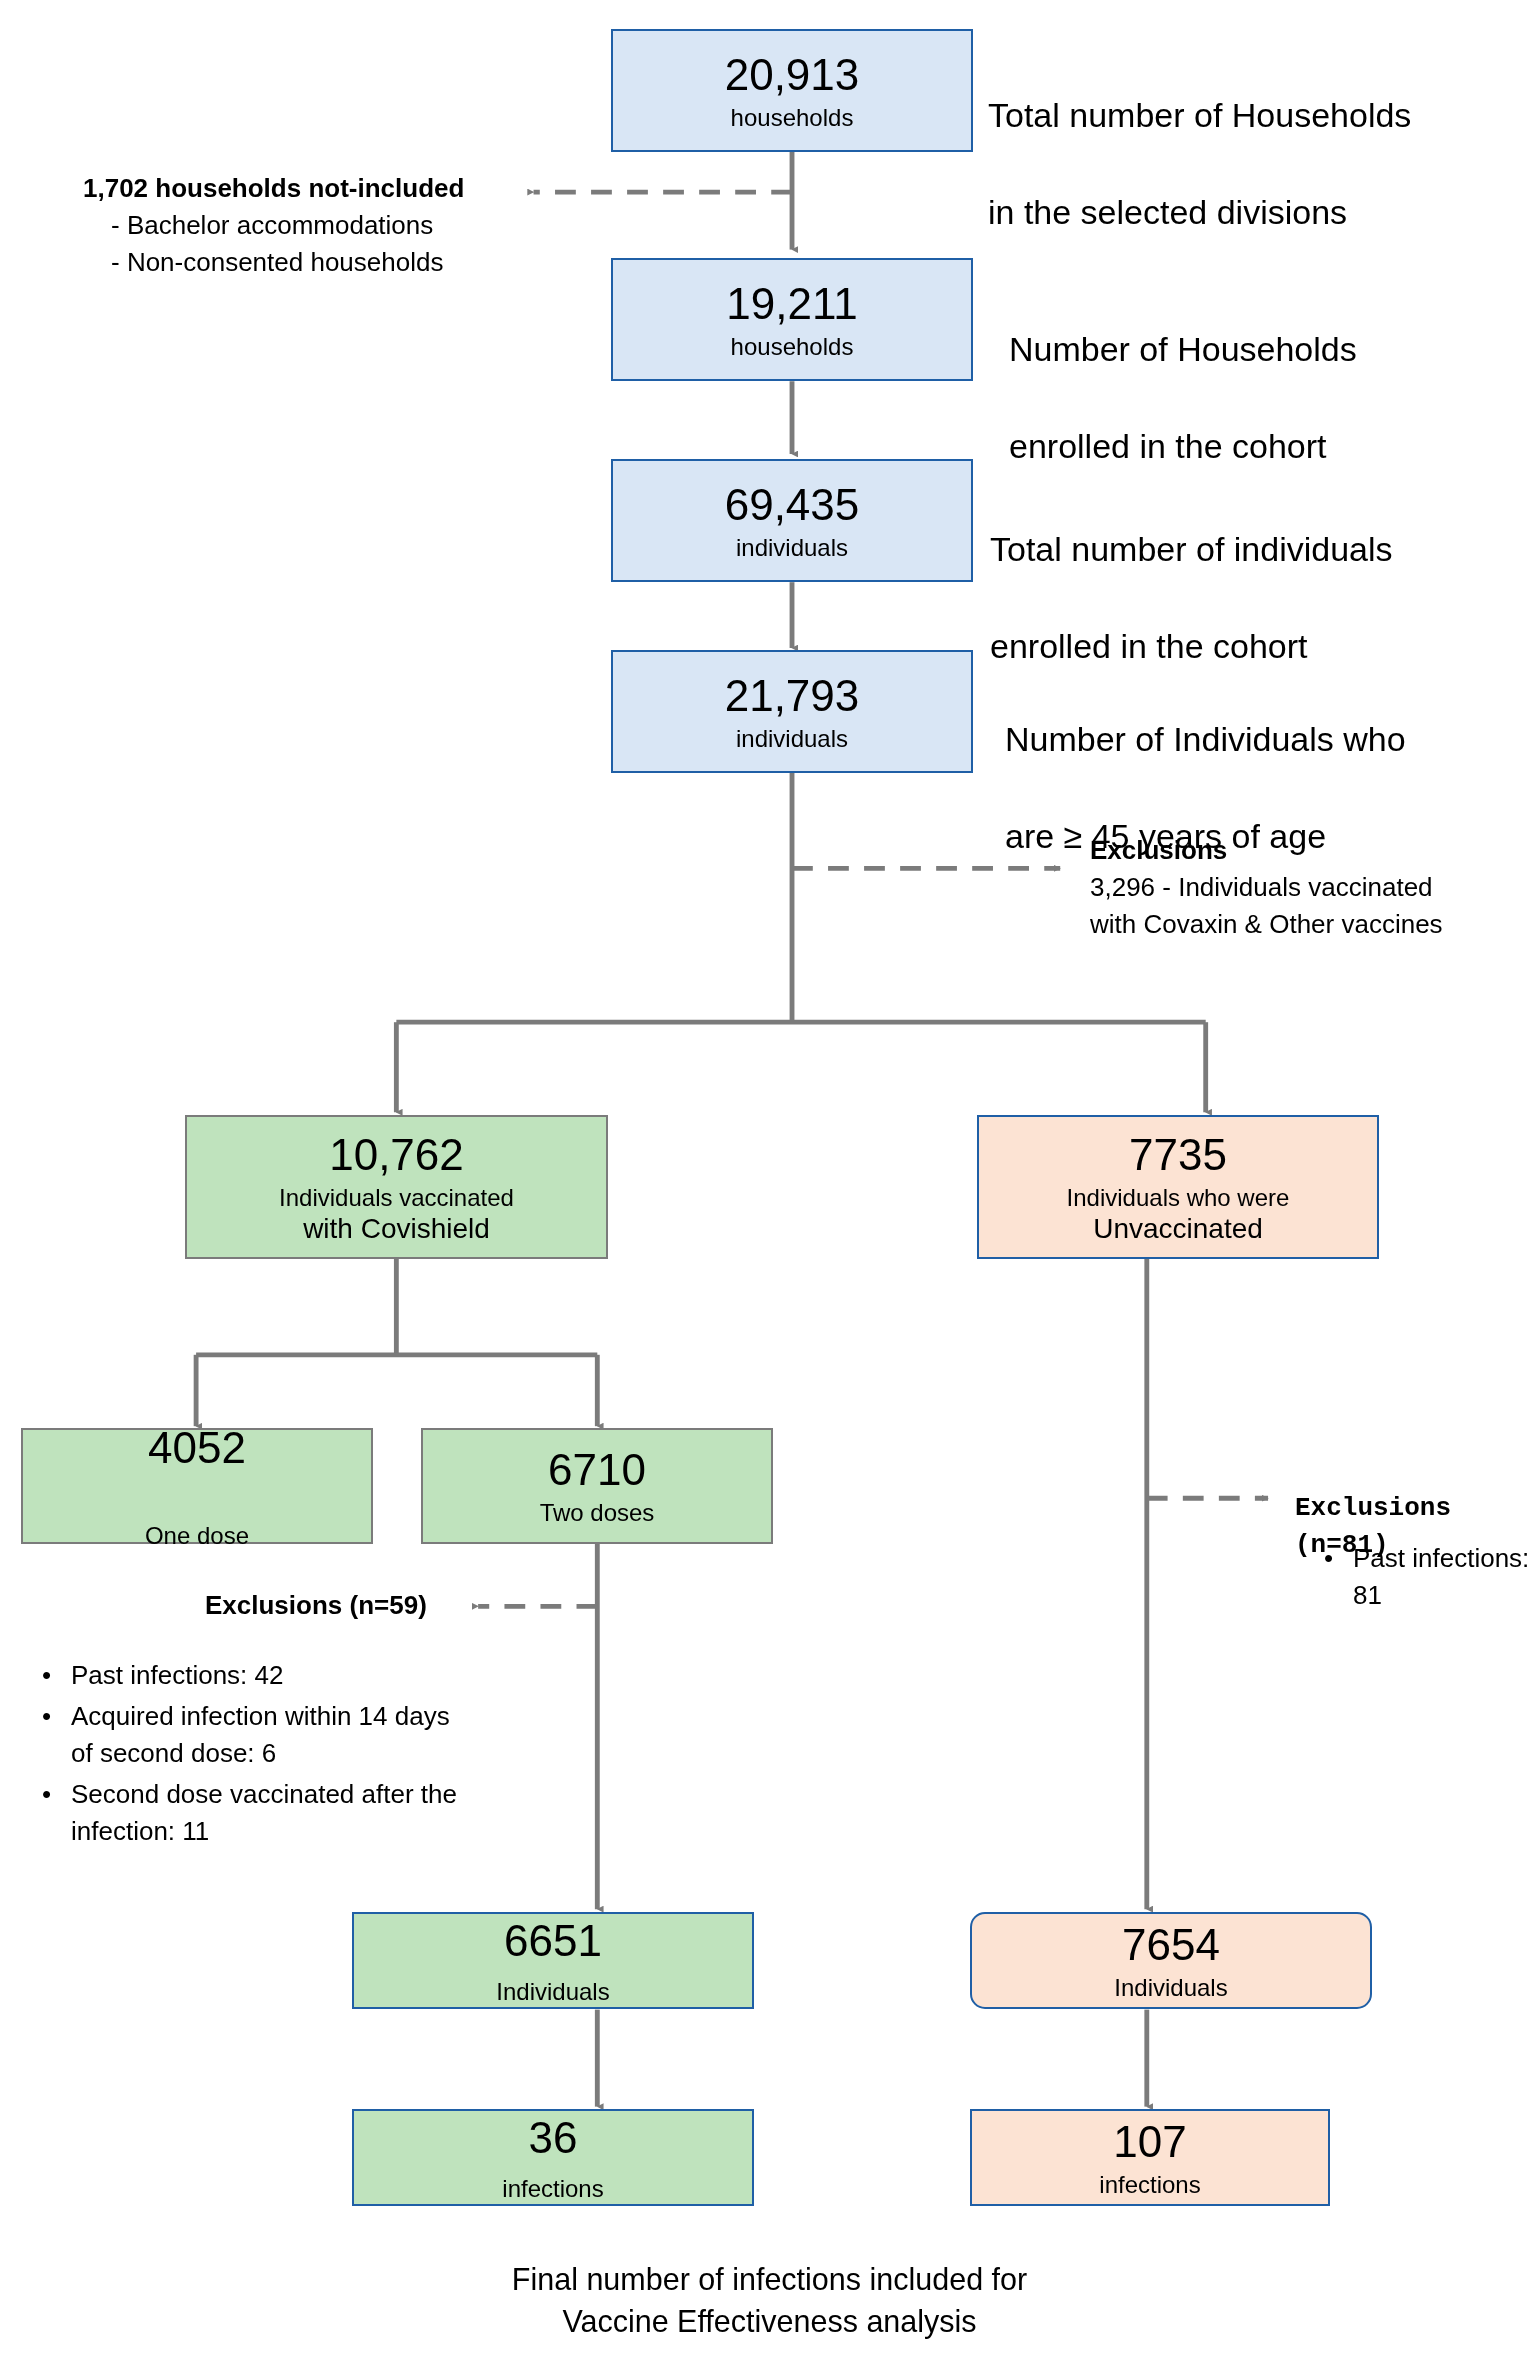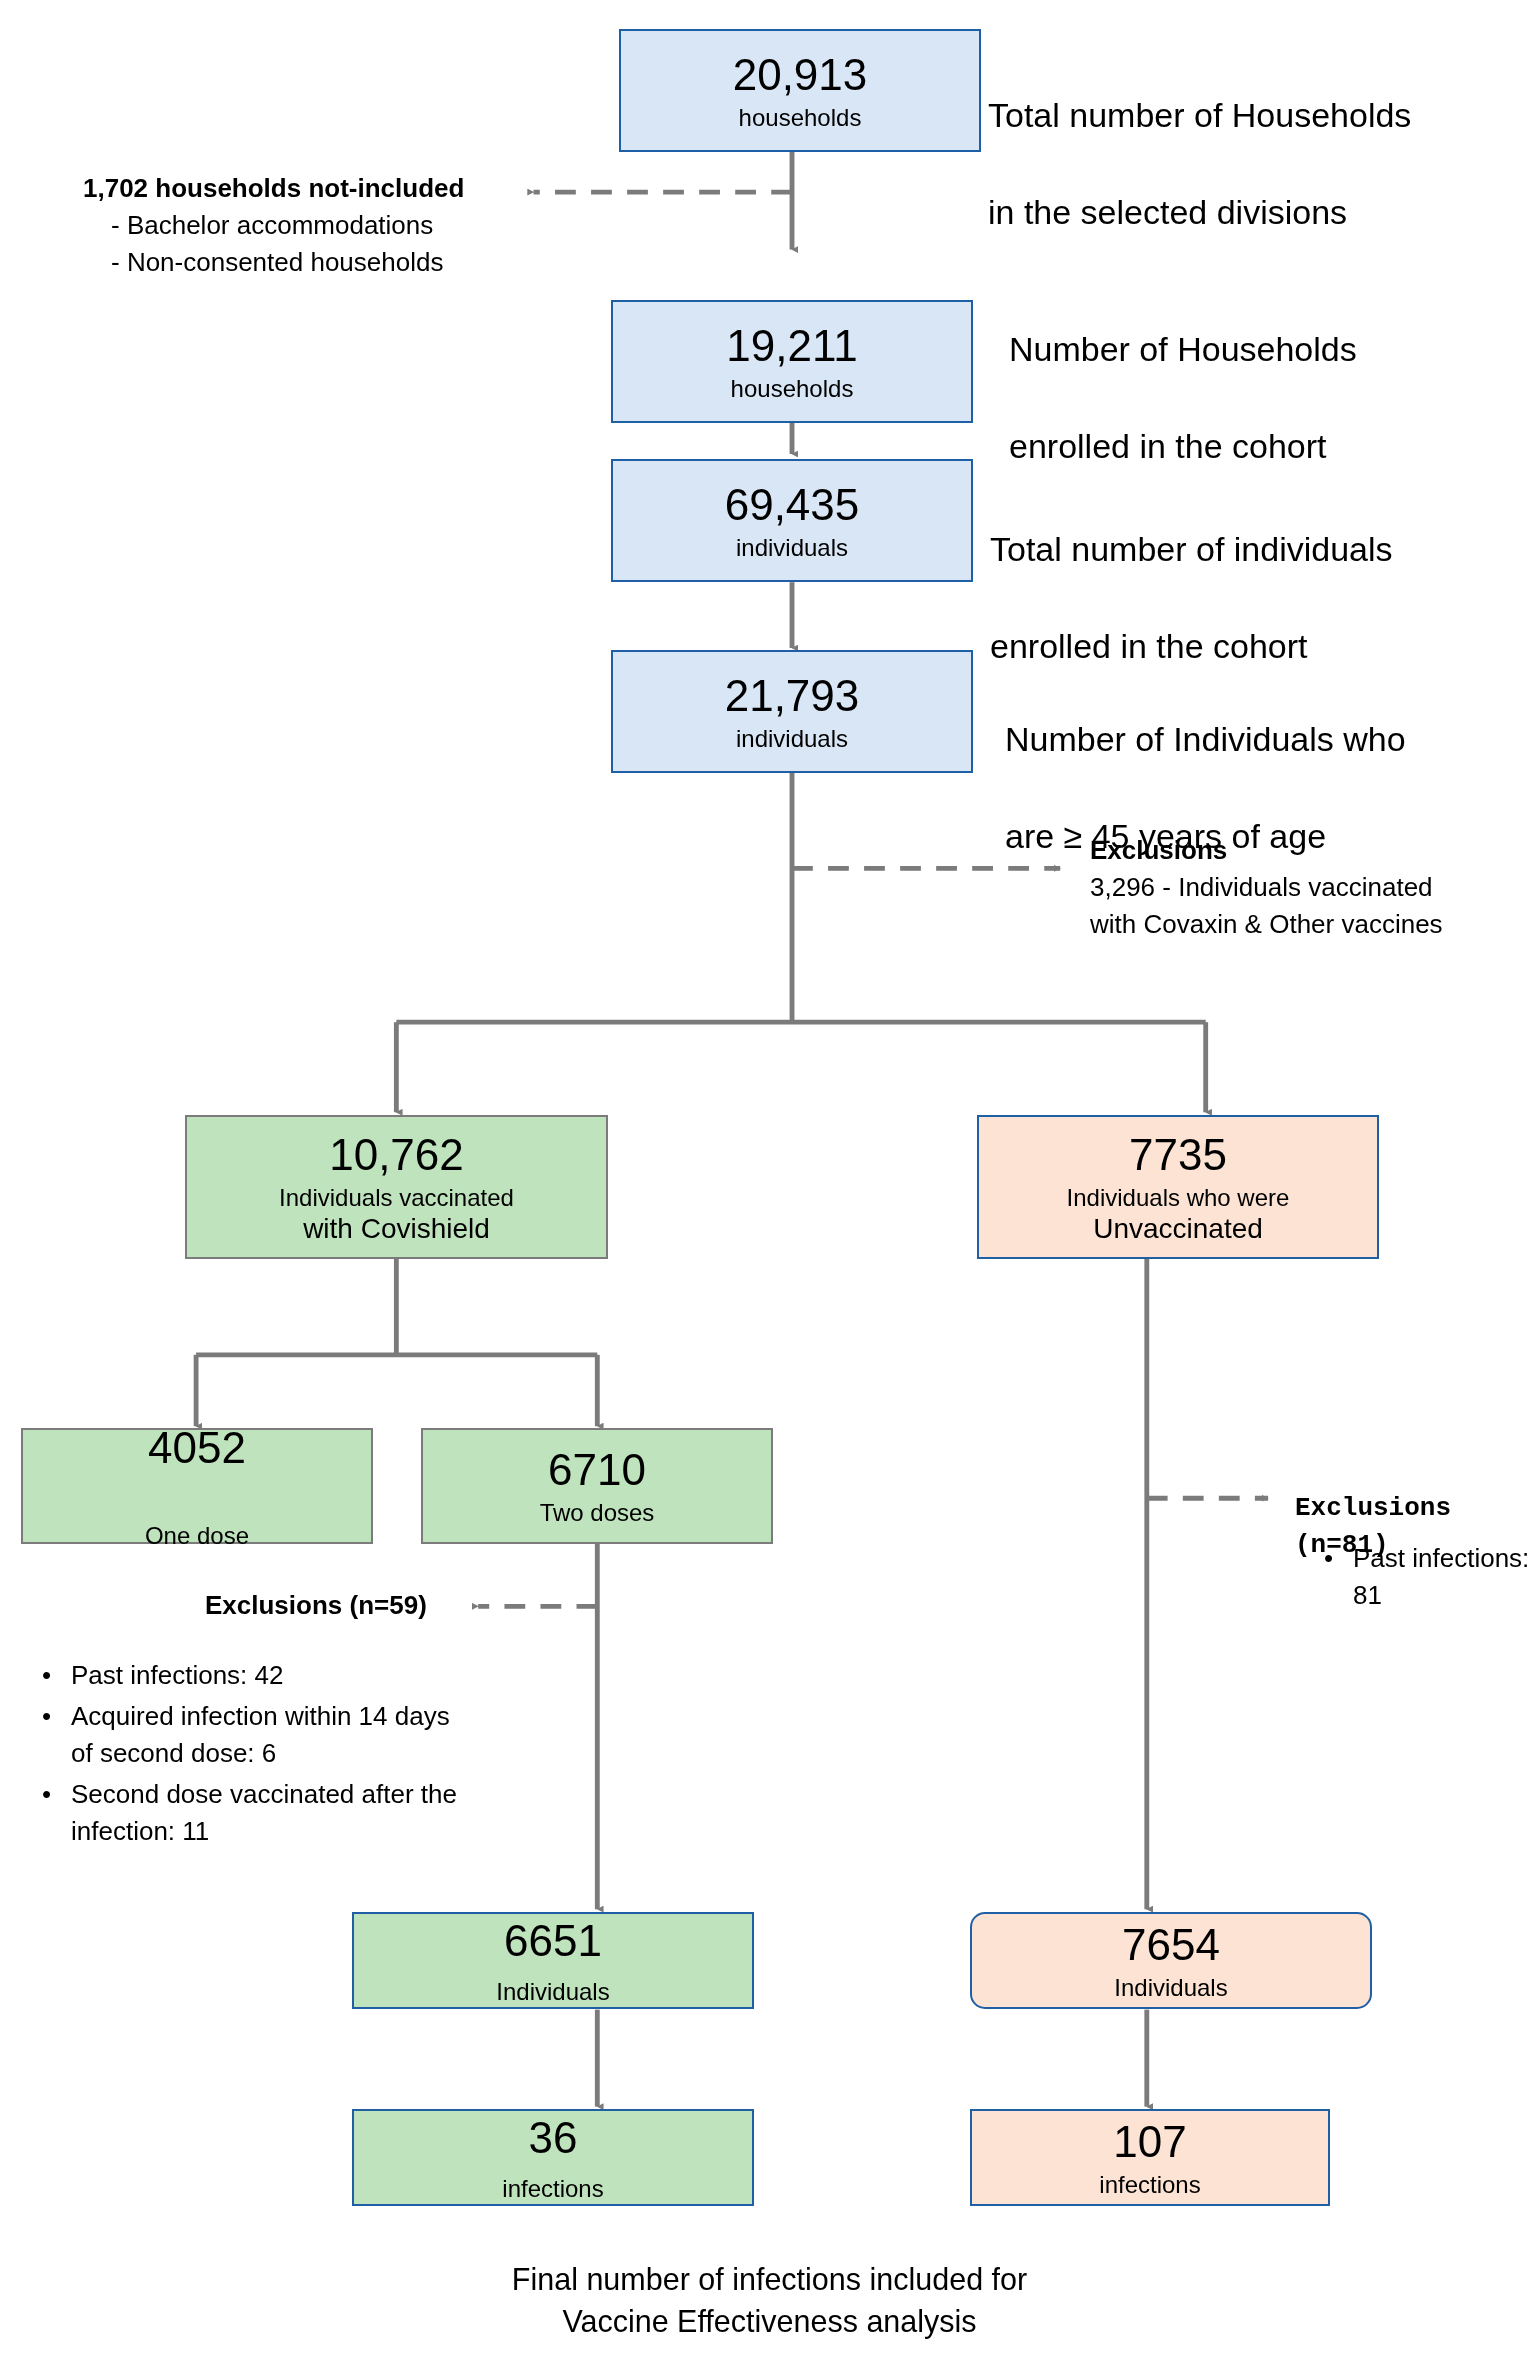--- a/index.html
+++ b/index.html
@@ -164,26 +164,26 @@
       <line x1="1655" y1="1815" x2="1655" y2="2755" marker-end="url(#arrowDown)"></line>
 
       <line x1="1655" y1="2162" x2="1830" y2="2162" stroke-dasharray="30,22" marker-end="url(#arrowRight)"></line>
 
       <line x1="862" y1="2900" x2="862" y2="3040" marker-end="url(#arrowDown)"></line>
 
       <line x1="1655" y1="2900" x2="1655" y2="3040" marker-end="url(#arrowDown)"></line>
     </g>
   </svg>
 
-  <div class="node blue-box" style="left:611px; top:29px; width:362px; height:123px;margin-left:8px;">
+  <div class="node blue-box" style="left:611px; top:29px; width:362px; height:123px;">
     <div class="num">20,913</div>
     <div class="sub">households</div>
   </div>
 
-  <div class="node blue-box" style="left:611px; top:258px; width:362px; height:123px;margin-top:42px;">
+  <div class="node blue-box" style="left:611px; top:258px; width:362px; height:123px;">
     <div class="num">19,211</div>
     <div class="sub">households</div>
   </div>
 
   <div class="node blue-box" style="left:611px; top:459px; width:362px; height:123px;">
     <div class="num">69,435</div>
     <div class="sub">individuals</div>
   </div>
 
   <div class="node blue-box" style="left:611px; top:650px; width:362px; height:123px;">

